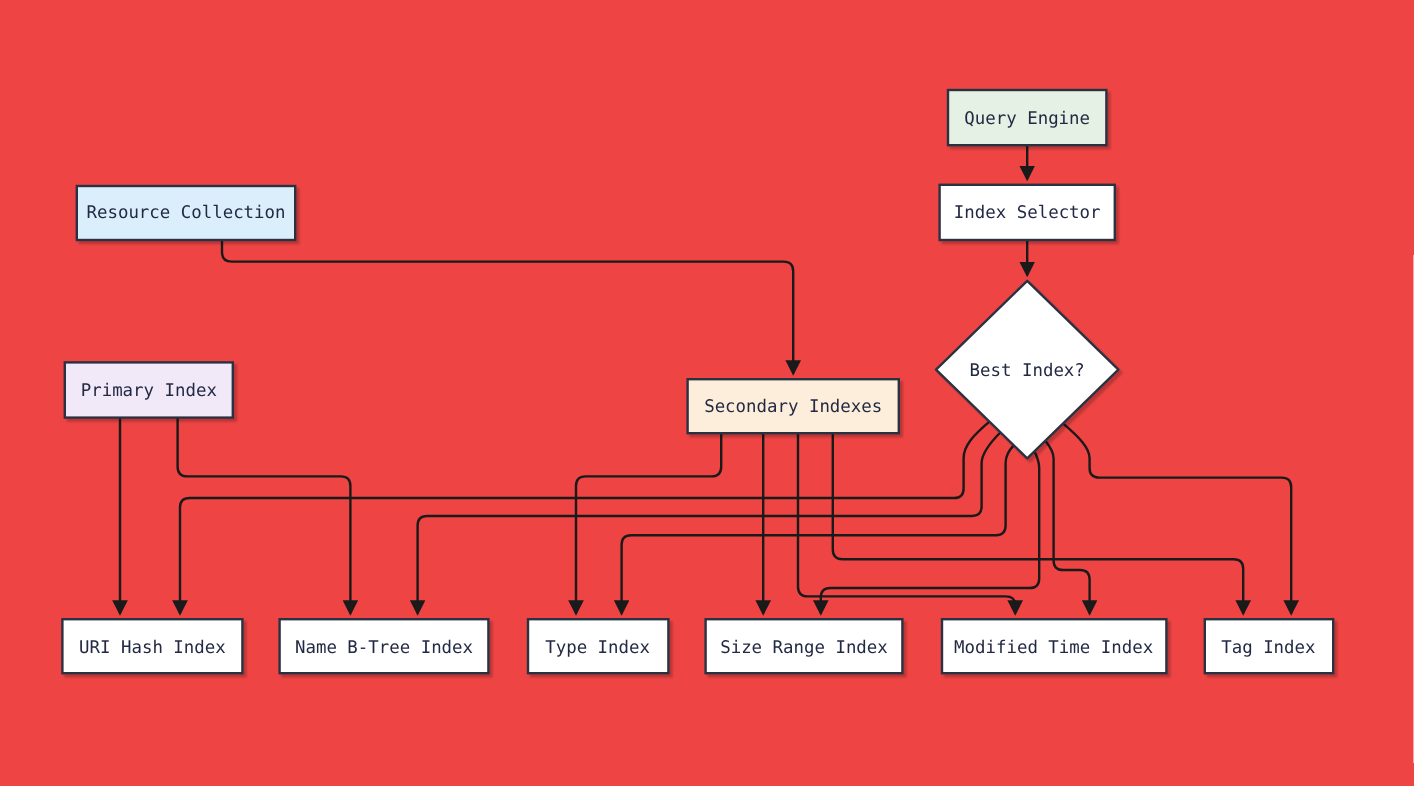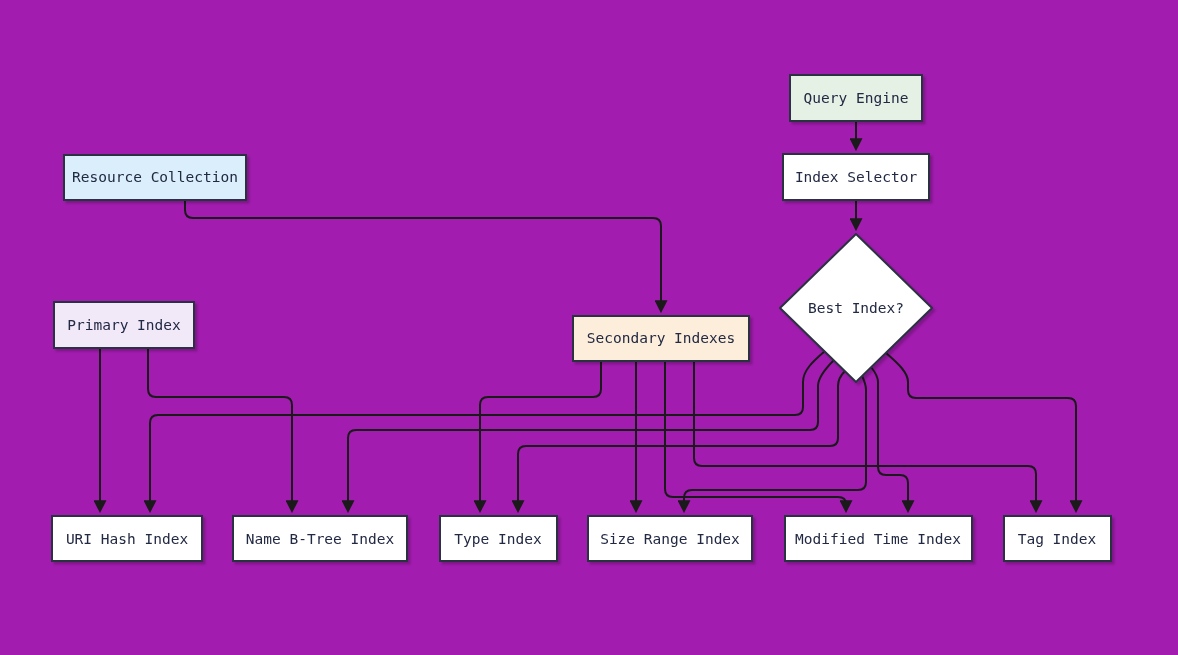--- a/index.html
+++ b/index.html
@@ -5,21 +5,21 @@
   html, body {
     margin: 0;
     padding: 0;
     background: #ffffff;
     font-family: "DejaVu Sans Mono", "Liberation Mono", monospace;
   }
   .canvas {
     position: relative;
     width: 1178px;
     height: 655px;
-    background: #a21caf;
+    background: #ef4444;
     overflow: hidden;
   }
   svg { display: block; }
   .edge {
     fill: none;
     stroke: #1a1a1a;
     stroke-width: 2;
   }
   .node-shape {
     stroke: #2b3142;

